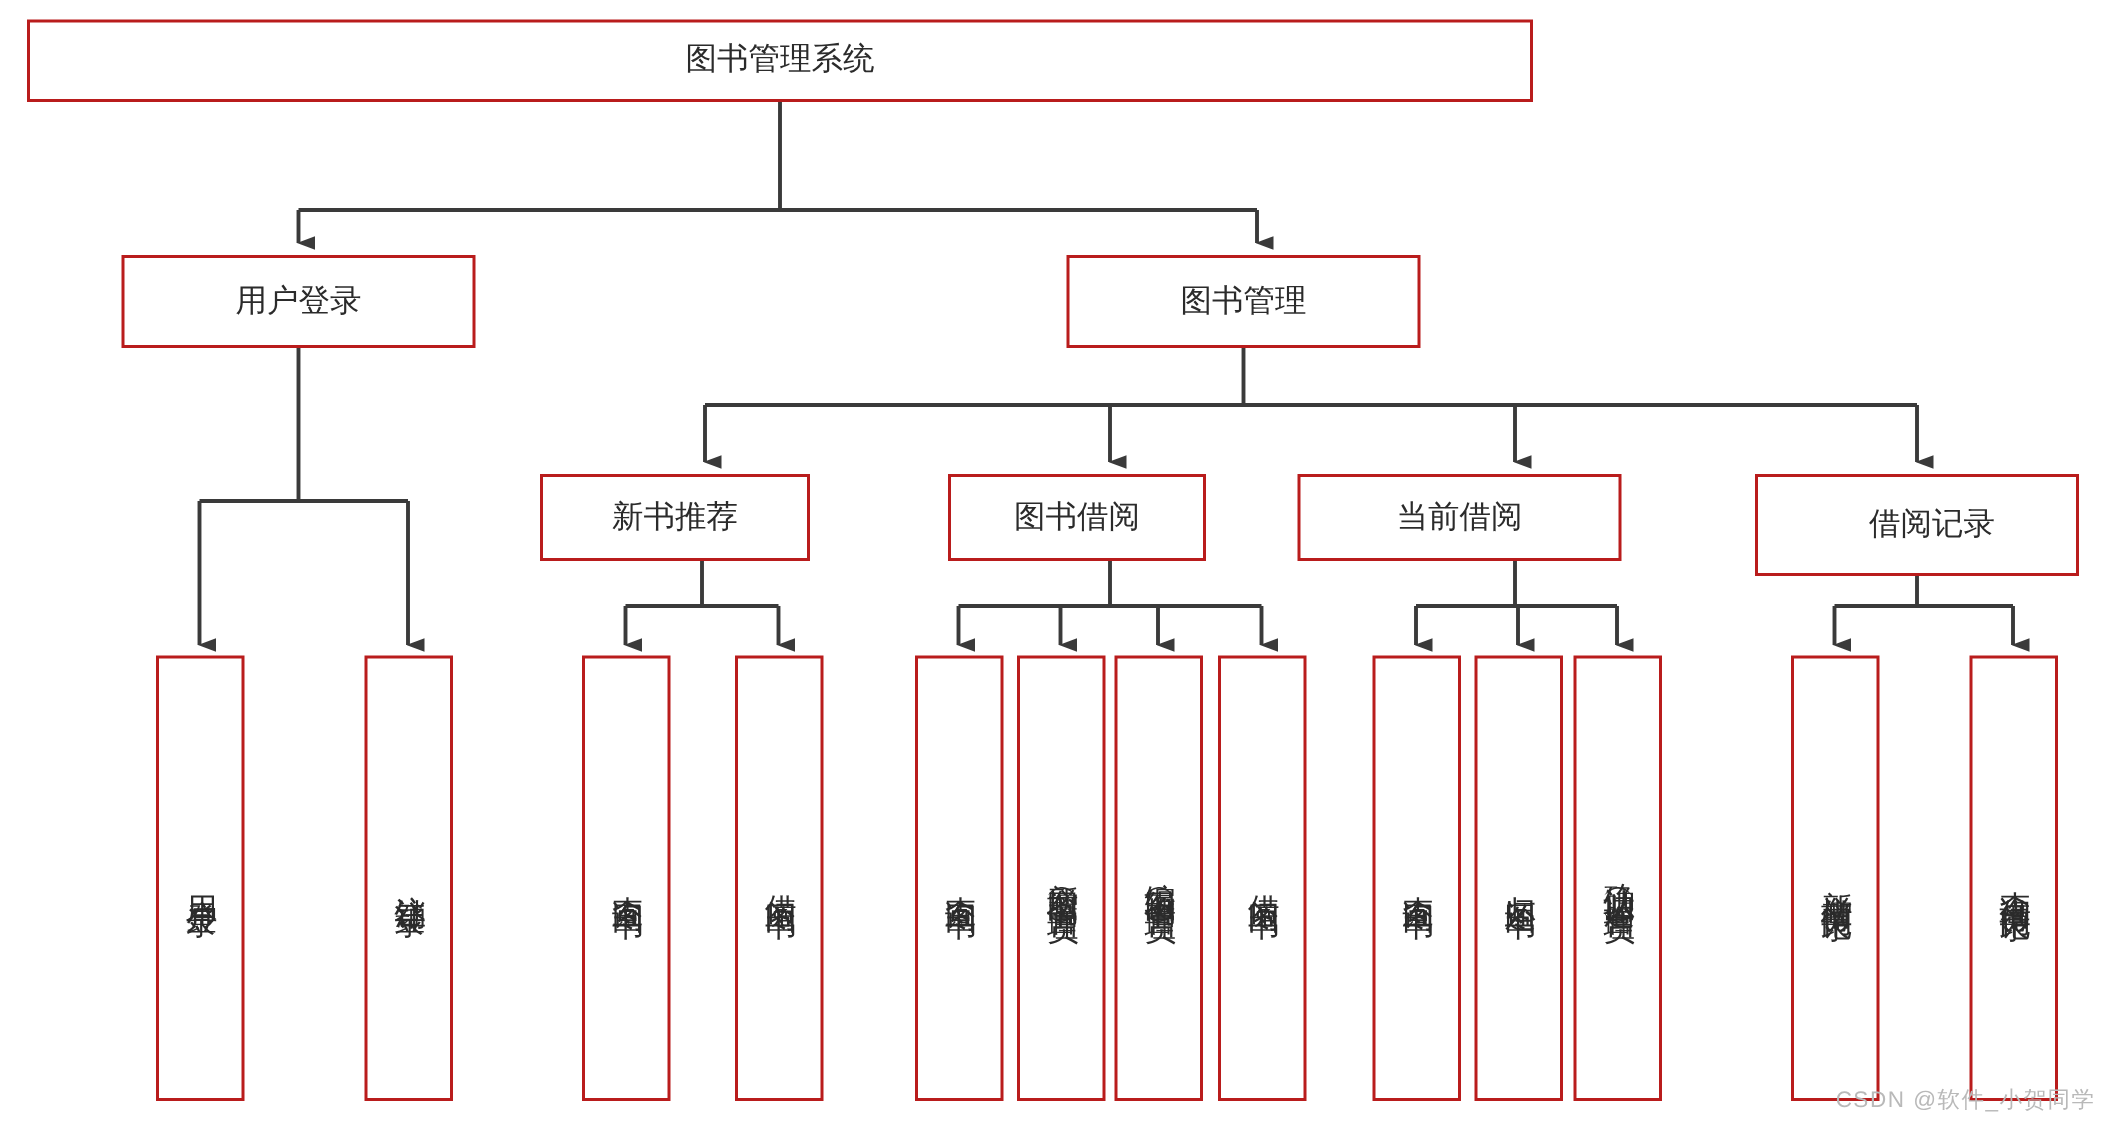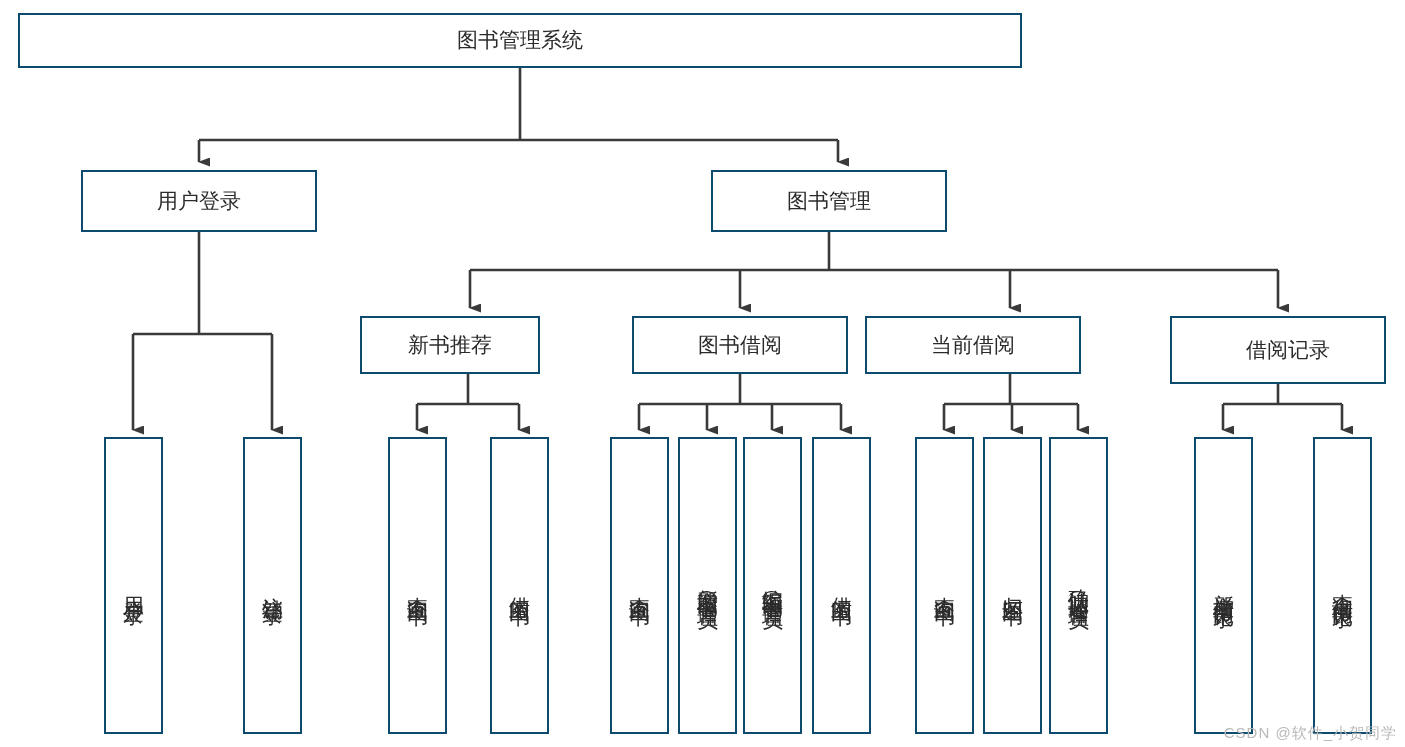--- a/index.html
+++ b/index.html
@@ -1,21 +1,21 @@
 <!DOCTYPE html>
 <html><head>
 <meta charset="utf-8">
 <style>
   html,body{margin:0;padding:0;background:#ffffff;}
   body{width:1405px;height:747px;overflow:hidden;
        font-family:"Liberation Sans","DejaVu Sans",sans-serif;}
   #stage{position:relative;width:1405px;height:747px;background:#fff;}
   svg#wires{position:absolute;left:0;top:0;width:1405px;height:747px;}
   .node{position:absolute;box-sizing:border-box;background:#ffffff;
-        border:2px solid #0c4a6e;display:flex;align-items:center;
+        border:2px solid #b91c1c;display:flex;align-items:center;
         justify-content:center;}
   .node .lbl{color:#2b2b2b;text-align:center;line-height:1.15;}
   .node.h .lbl{font-size:21px;}
   .node.v{align-items:center;justify-content:center;padding:6px 2px;}
   .node.v .lbl{writing-mode:vertical-rl;text-orientation:upright;
                font-size:21px;letter-spacing:3px;line-height:1.05;
                white-space:nowrap;}
   #watermark{position:absolute;right:8px;bottom:4px;color:#b9b9b9;
              font-size:15px;letter-spacing:1px;white-space:nowrap;
              pointer-events:none;}
@@ -82,21 +82,21 @@
   <div class="node h" style="left:81px;top:170px;width:236px;height:62px;">
     <span class="lbl">用户登录</span>
   </div>
   <div class="node h" style="left:711px;top:170px;width:236px;height:62px;">
     <span class="lbl">图书管理</span>
   </div>
 
   <div class="node h" style="left:360px;top:316px;width:180px;height:58px;">
     <span class="lbl">新书推荐</span>
   </div>
-  <div class="node h" style="left:632px;top:316px;width:216px;height:58px;">
+  <div class="node h" style="left:632px;top:316px;width:172px;height:58px;">
     <span class="lbl">图书借阅</span>
   </div>
   <div class="node h" style="left:865px;top:316px;width:216px;height:58px;">
     <span class="lbl">当前借阅</span>
   </div>
   <div class="node h" style="left:1170px;top:316px;width:216px;height:68px;padding-left:20px;">
     <span class="lbl">借阅记录</span>
   </div>
 
   <div class="node v" style="left:104px;top:437px;width:59px;height:297px;">

